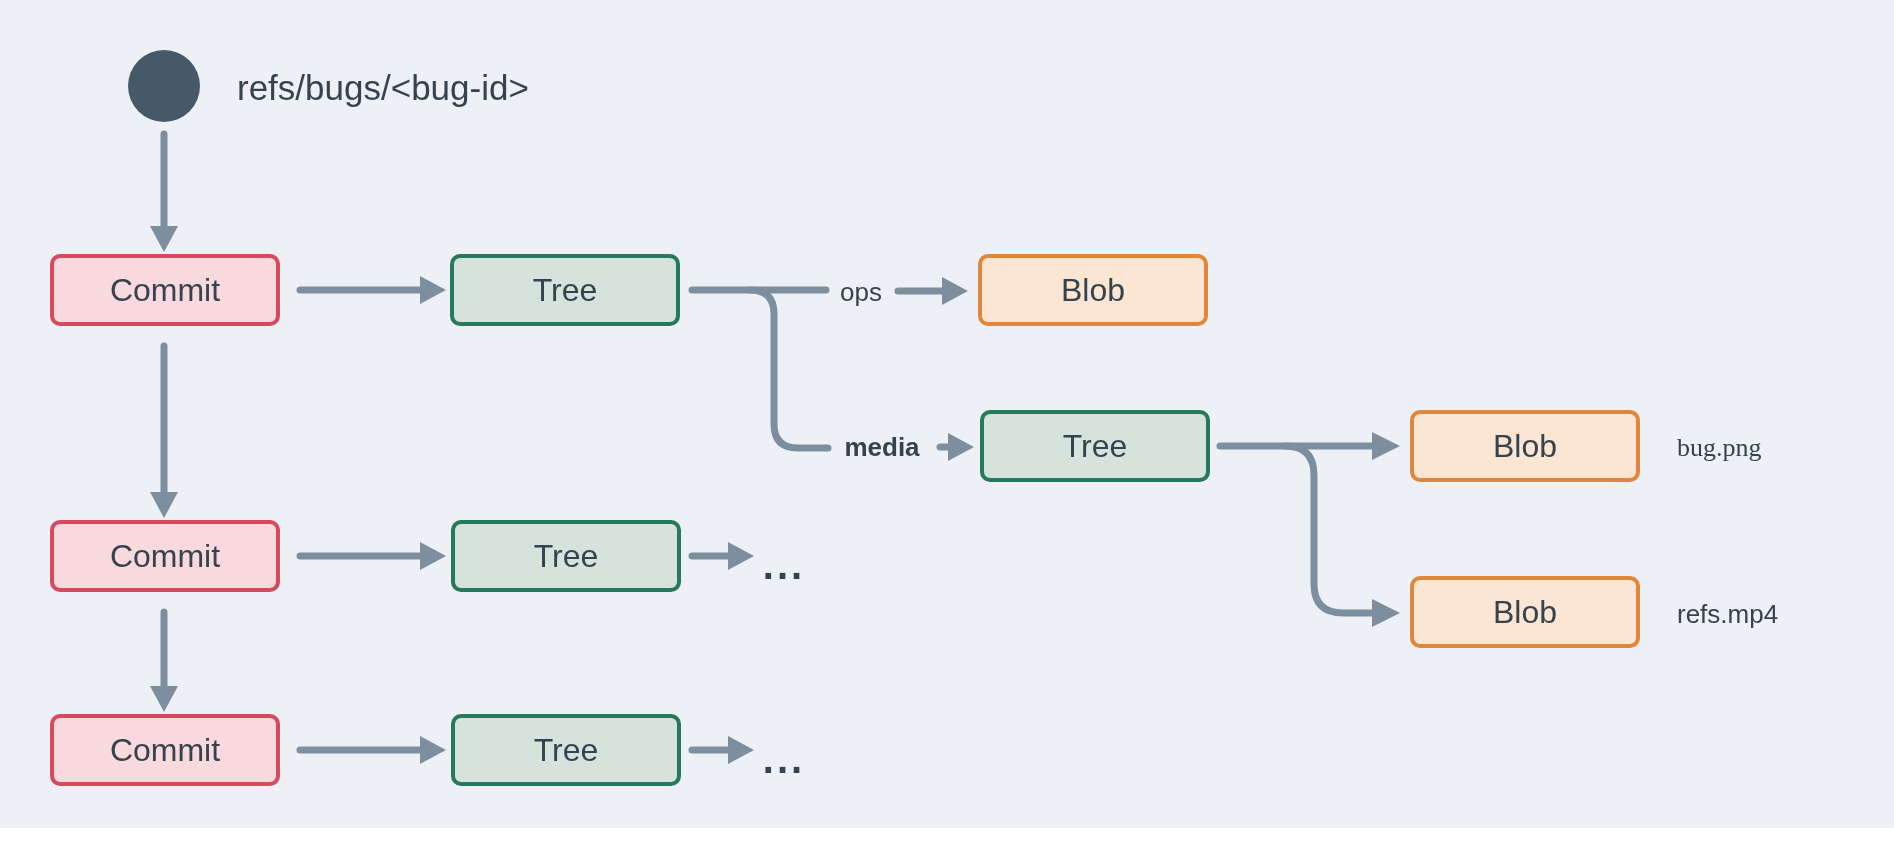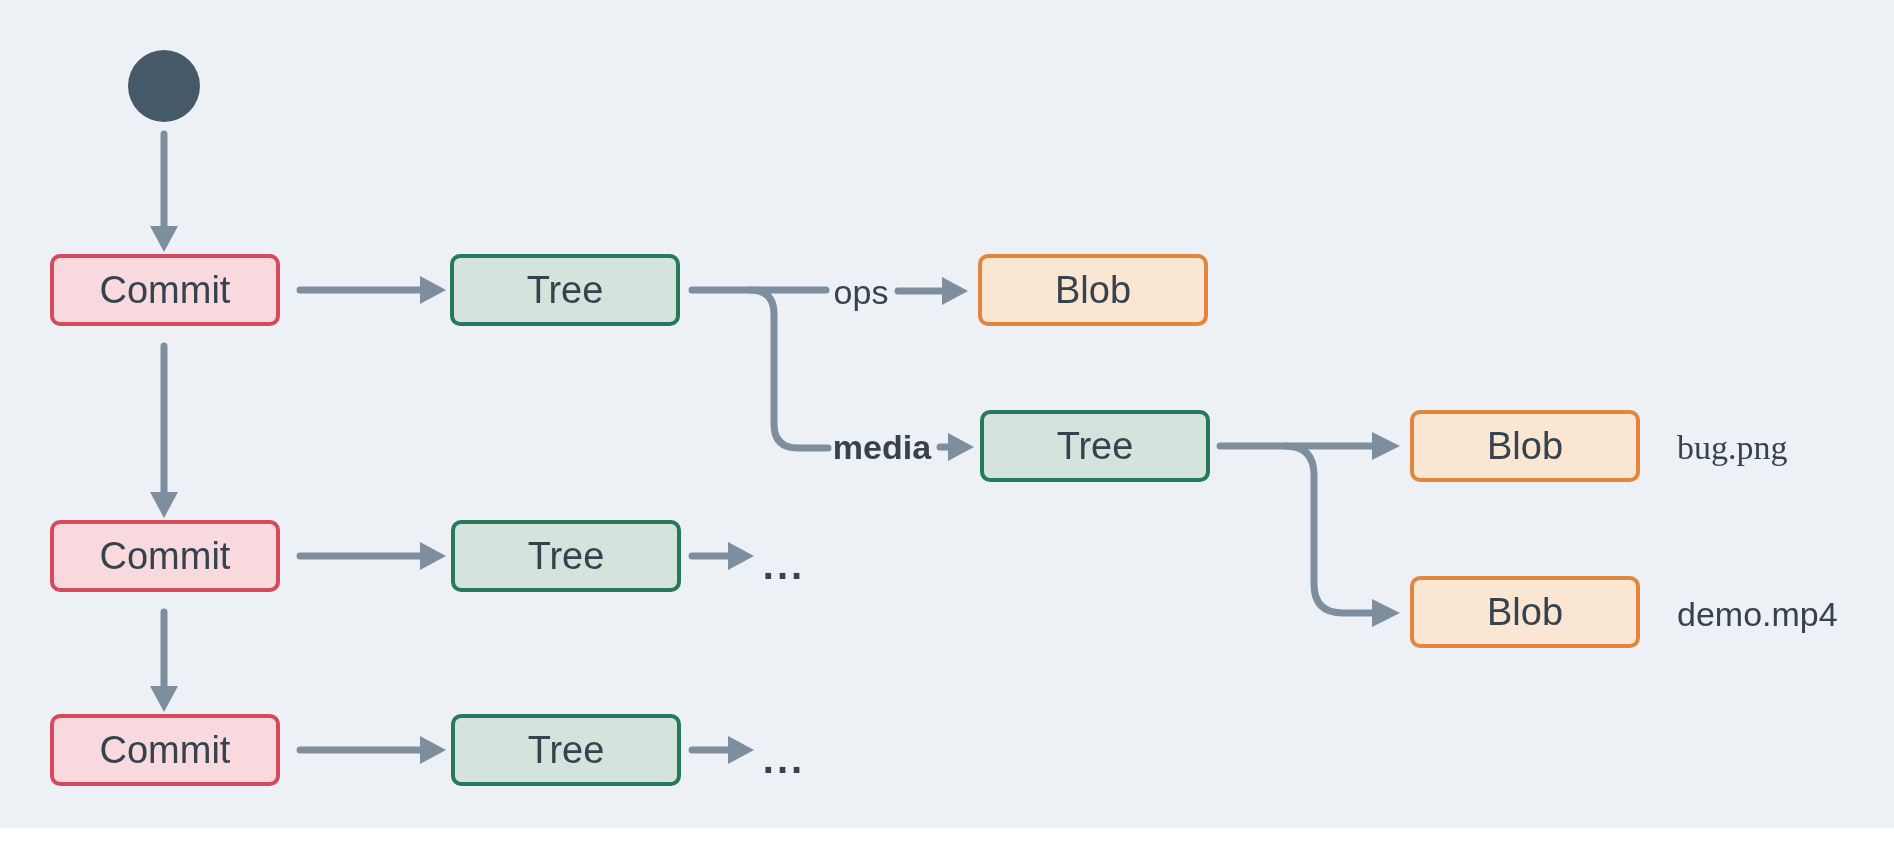--- a/index.html
+++ b/index.html
@@ -14,25 +14,25 @@
   }
   html,body{margin:0;padding:0;}
   body{font-family:"Liberation Sans","DejaVu Sans",sans-serif;background:var(--background);}
   .canvas{position:relative;width:1894px;height:844px;background:var(--background);overflow:hidden;}
   .edge-layer{position:absolute;left:0;top:0;width:1894px;height:844px;}
   .edge{stroke:var(--arrow);stroke-width:7;fill:none;stroke-linecap:round;}
   .arrowhead{fill:var(--arrow);stroke:none;}
   .ref-circle{fill:var(--ref-node);}
   .node{position:absolute;width:230px;height:72px;box-sizing:border-box;
         border:4px solid;border-radius:10px;display:flex;align-items:center;justify-content:center;
-        font-size:38px;color:var(--text);}
+        font-size:32px;color:var(--text);}
   .commit{background:var(--commit-fill);border-color:var(--commit-border);}
   .tree{background:var(--tree-fill);border-color:var(--tree-border);}
   .blob{background:var(--blob-fill);border-color:var(--blob-border);}
-  .lbl{position:absolute;color:var(--text);font-size:34px;white-space:nowrap;transform:translate(0,-50%);}
+  .lbl{position:absolute;color:var(--text);font-size:26px;white-space:nowrap;transform:translate(0,-50%);}
   .lbl-center{transform:translate(-50%,-50%);}
   .ref-label{font-size:35px;}
   .dots{position:absolute;color:var(--text);font-size:40px;font-weight:700;letter-spacing:3px;transform:translate(-50%,-50%);}
   .footer-strip{position:absolute;left:0;bottom:0;width:100%;height:16px;background:var(--footer-strip);}
 </style>
 </head>
 <body>
 
 <div class="canvas">
 
@@ -74,32 +74,33 @@
     <path class="edge" d="M1285,446 Q1314,446 1314,475 V584 Q1314,613 1343,613 H1372"></path>
     <path class="arrowhead" d="M1400,613 L1372,599 L1372,627 Z"></path>
 
     <path class="edge" d="M692,556 H728"></path>
     <path class="arrowhead" d="M754,556 L728,542 L728,570 Z"></path>
 
     <path class="edge" d="M692,750 H728"></path>
     <path class="arrowhead" d="M754,750 L728,736 L728,764 Z"></path>
   </svg>
 
+  <div class="lbl ref-label" style="left:237px;top:88px;">refs/bugs/&lt;bug-id&gt;</div>
 
   <div class="node commit" style="left:50px;top:254px;">Commit</div>
   <div class="node tree" style="left:450px;top:254px;">Tree</div>
   <div class="lbl lbl-center" style="left:861px;top:292px;">ops</div>
   <div class="node blob" style="left:978px;top:254px;">Blob</div>
 
   <div class="lbl lbl-center" style="left:882px;top:447px;font-weight:bold;">media</div>
   <div class="node tree" style="left:980px;top:410px;">Tree</div>
   <div class="node blob" style="left:1410px;top:410px;">Blob</div>
   <div class="lbl" style="left:1677px;top:448px;font-family:Liberation Serif, serif;">bug.png</div>
   <div class="node blob" style="left:1410px;top:576px;">Blob</div>
-  <div class="lbl" style="left:1677px;top:614px;">demo.mp4</div>
+  <div class="lbl" style="left:1677px;top:614px;">refs.mp4</div>
 
   <div class="node commit" style="left:50px;top:520px;">Commit</div>
   <div class="node tree" style="left:451px;top:520px;">Tree</div>
   <div class="dots" style="left:784px;top:565px;">...</div>
 
   <div class="node commit" style="left:50px;top:714px;">Commit</div>
   <div class="node tree" style="left:451px;top:714px;">Tree</div>
   <div class="dots" style="left:784px;top:759px;">...</div>
 
   <div class="footer-strip"></div>

